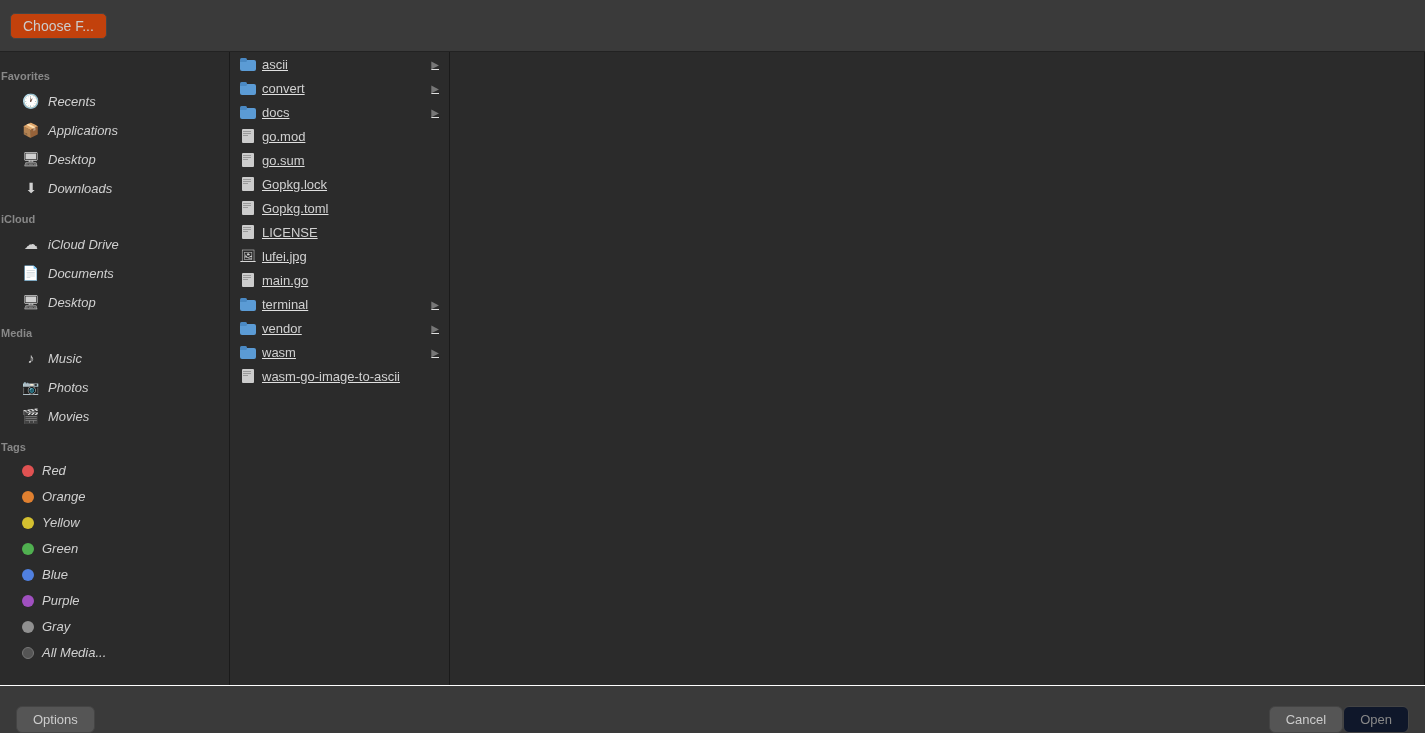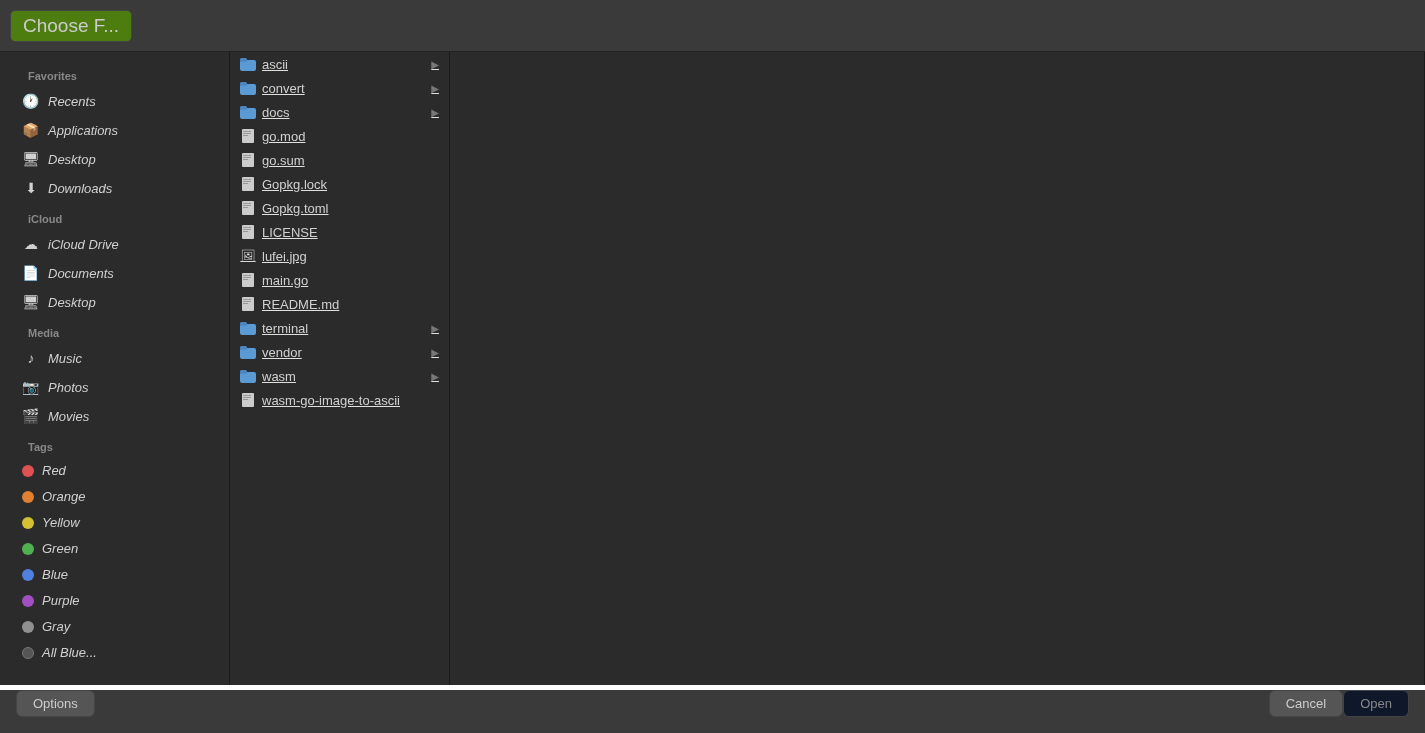--- a/index.html
+++ b/index.html
@@ -31,26 +31,26 @@
       background: #3a3a3a;
       border-bottom: 1px solid #222;
       display: flex;
       align-items: center;
       padding: 0 10px;
       gap: 8px;
       flex-shrink: 0;
     }
 
     .choose-btn {
-      background: #4d7c0f;
+      background: #c2410c;
       color: #ccc;
       border: 1px solid #444;
       border-radius: 5px;
       padding: 4px 12px;
-      font-size: 19px;
+      font-size: 14px;
       cursor: pointer;
     }
 
     
     .content-area {
       display: flex;
       flex: 1;
       overflow: hidden;
     }
 
@@ -61,21 +61,21 @@
       border-right: 1px solid #1a1a1a;
       overflow-y: auto;
       flex-shrink: 0;
       padding: 8px 0;
     }
 
     .sidebar-section-label {
       font-size: 11px;
       font-weight: 600;
       color: #888;
-      padding: 10px 16px 4px 28px;
+      padding: 10px 16px 4px 1px;
       text-transform: none;
       letter-spacing: 0;
     }
 
     .sidebar-item {
       display: flex;
       align-items: center;
       gap: 8px;
       padding: 5px 16px;
       cursor: pointer;
@@ -138,23 +138,23 @@
     .chevron {
       margin-left: auto;
       color: #777;
       font-size: 10px;
     }
 
     
     .bottom-bar {
       height: 48px;
       background: #3a3a3a;
-      border-top: 5px solid #ffffff;
-      display: flex;
-      align-items: flex-start;
+      border-top: 1px solid #ffffff;
+      display: flex;
+      align-items: flex-end;
       justify-content: space-between;
       padding: 0 16px;
       flex-shrink: 0;
     }
 
     .bottom-left {
       display: flex;
       gap: 8px;
     }
 
@@ -273,21 +273,21 @@
       <div class="sidebar-item">
         <span class="color-dot" style="background:#a050c0;"></span>
         <span class="sidebar-item-label">Purple</span>
       </div>
       <div class="sidebar-item">
         <span class="color-dot" style="background:#909090;"></span>
         <span class="sidebar-item-label">Gray</span>
       </div>
       <div class="sidebar-item">
         <span class="color-dot" style="background:#555; border:1px solid #777;"></span>
-        <span class="sidebar-item-label">All Blue...</span>
+        <span class="sidebar-item-label">All Media...</span>
       </div>
     </div>
 
     <div class="file-browser">
       <div class="file-column" style="width: 220px; flex-shrink:0;">
 
       <div class="file-item">
             <span class="file-icon">
               <svg width="16" height="14" viewBox="0 0 16 14">
                 <rect x="0" y="3" width="16" height="11" rx="2" fill="#5b9bd5"></rect>
@@ -379,31 +379,20 @@
           <div class="file-item">
             <span class="file-icon">
               <svg width="12" height="14" viewBox="0 0 12 14">
                 <rect x="0" y="0" width="12" height="14" rx="1" fill="#ccc"></rect>
                 <rect x="1" y="2" width="8" height="1" fill="#999"></rect>
                 <rect x="1" y="4" width="8" height="1" fill="#999"></rect>
                 <rect x="1" y="6" width="5" height="1" fill="#999"></rect>
               </svg>
             </span>
             <span>main.go</span>
-          </div>
-          <div class="file-item">
-            <span class="file-icon">
-              <svg width="12" height="14" viewBox="0 0 12 14">
-                <rect x="0" y="0" width="12" height="14" rx="1" fill="#ccc"></rect>
-                <rect x="1" y="2" width="8" height="1" fill="#999"></rect>
-                <rect x="1" y="4" width="8" height="1" fill="#999"></rect>
-                <rect x="1" y="6" width="5" height="1" fill="#999"></rect>
-              </svg>
-            </span>
-            <span>README.md</span>
           </div>
           <div class="file-item">
             <span class="file-icon">
               <svg width="16" height="14" viewBox="0 0 16 14">
                 <rect x="0" y="3" width="16" height="11" rx="2" fill="#5b9bd5"></rect>
                 <rect x="0" y="1" width="7" height="4" rx="1.5" fill="#4a89c4"></rect>
               </svg>
             </span>
             <span>terminal</span>
             <span class="chevron">▶</span>

